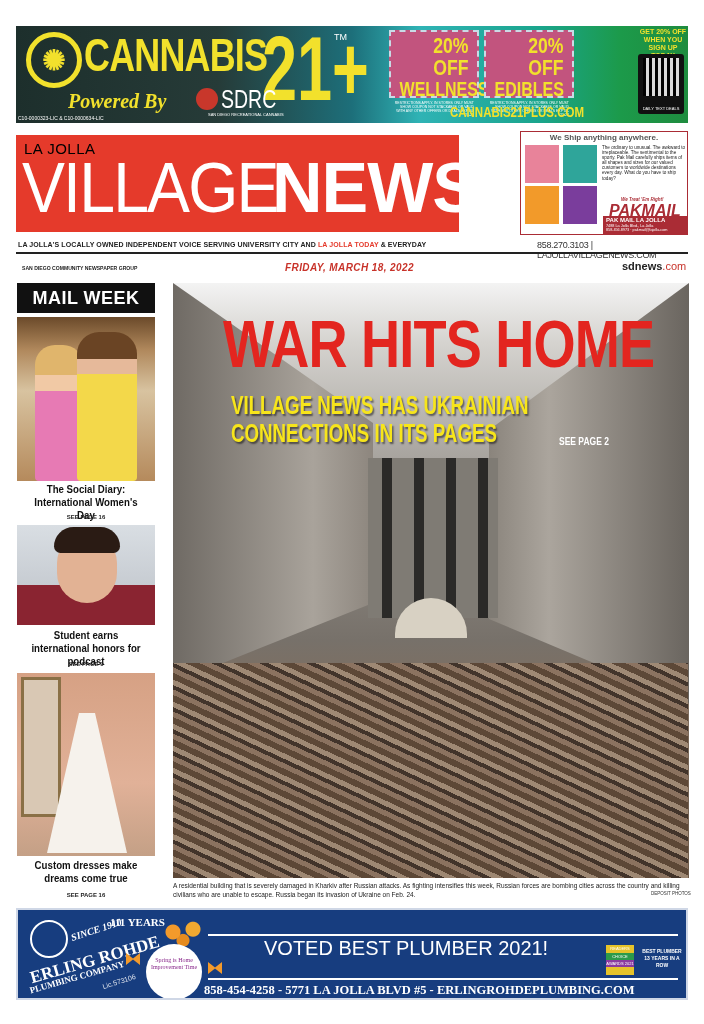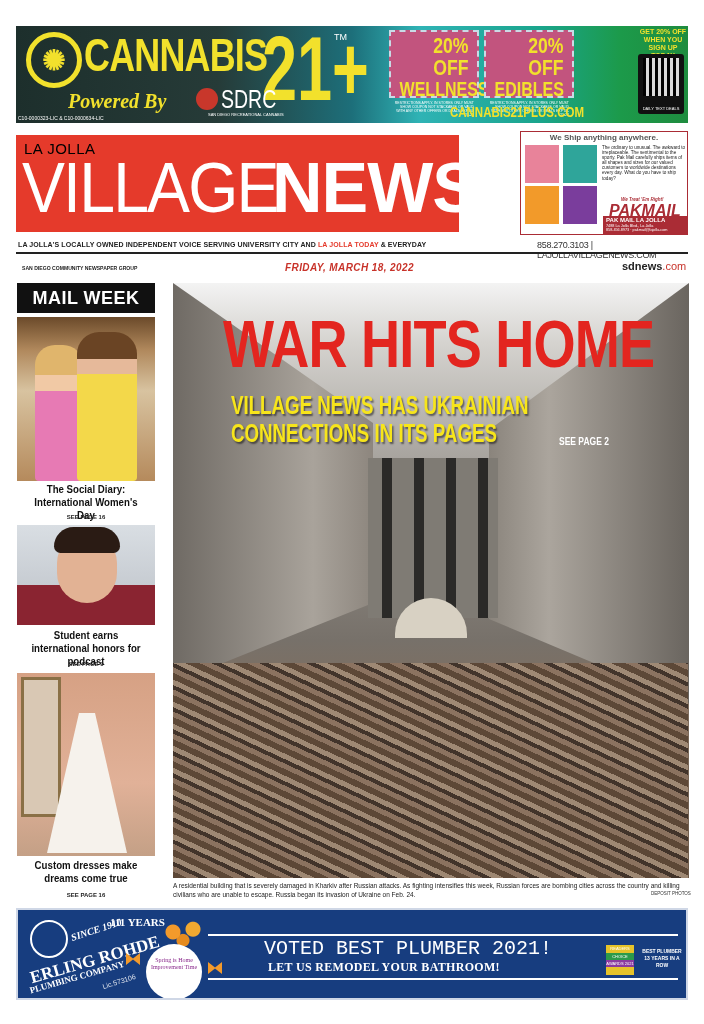--- a/index.html
+++ b/index.html
@@ -96,21 +96,21 @@
   .erling-name { position:absolute; left: 2px; top: 32px; font-family: "Liberation Serif", serif; font-weight: bold; font-size: 17px; transform: rotate(-16deg); white-space: nowrap; }
   .erling-sub { position:absolute; left: 2px; top: 54px; font-family: "Liberation Serif", serif; font-weight: bold; font-size: 9px; transform: rotate(-16deg); white-space: nowrap; }
   .lic { position:absolute; left: 76px; top: 60px; font-size: 7px; transform: rotate(-18deg); opacity: 0.85; }
   .years { position: absolute; left: 92px; top: 6px; font-family: "Liberation Serif", serif; font-weight: bold; font-size: 11px; }
   .spring { position: absolute; left: 128px; top: 34px; width: 56px; height: 56px; background: #fff; border-radius: 50%; color: #8a2a8c; font-family: "Liberation Serif", serif; font-size: 6px; text-align: center; padding-top: 13px; line-height: 7px; }
   .flowers { position: absolute; left: 140px; top: 8px; width: 50px; height: 28px; background: radial-gradient(circle at 30% 50%, #f39a2b 0 7px, transparent 8px), radial-gradient(circle at 70% 40%, #f0a830 0 7px, transparent 8px), radial-gradient(circle at 50% 80%, #e58b1f 0 6px, transparent 7px); }
   .butterfly { position: absolute; width: 14px; height: 12px; background: #f39a2b; clip-path: polygon(0 0, 50% 45%, 100% 0, 100% 100%, 50% 55%, 0 100%); }
   .bf1 { left: 108px; top: 43px; } .bf2 { left: 190px; top: 52px; }
   .family { position: absolute; left: 188px; top: 6px; font-family: "Liberation Serif", serif; font-weight: bold; font-size: 14px; white-space: nowrap; }
   .ad-rule { position: absolute; height: 2px; background: #fff; }
-  .voted { position: absolute; left: 246px; top: 27px; font-family: Liberation Mono, monospace; font-size: 20px; white-space: nowrap; }
+  .voted { position: absolute; left: 246px; top: 27px; font-family: Liberation Sans, sans-serif; font-size: 20px; white-space: nowrap; }
   .remodel { position: absolute; left: 250px; top: 50px; font-family: "Liberation Serif", serif; font-weight: bold; font-size: 12px; white-space: nowrap; letter-spacing: 0.3px; }
   .address { position: absolute; left: 186px; top: 73px; font-family: "Liberation Serif", serif; font-weight: bold; font-size: 12.5px; white-space: nowrap; }
   .award { position: absolute; left: 588px; top: 35px; width: 28px; height: 30px; background: linear-gradient(180deg, #e6c32a 0 25%, #2c9a4a 25% 50%, #8a3aa0 50% 75%, #e6c32a 75%); font-size: 4px; color:#fff; text-align: center; line-height: 7.5px; }
   .best13 { position: absolute; left: 622px; top: 38px; width: 44px; text-align: center; font-size: 5px; font-weight: bold; line-height: 7px; }
 </style>
 </head>
 <body>
 
 <div class="top-ad">
   <div class="leaf-logo">✺</div>
@@ -216,17 +216,17 @@
     <div class="erling-sub">PLUMBING COMPANY</div>
     <div class="lic">Lic.573106</div>
   </div>
   <div class="years">111 YEARS</div>
   <div class="flowers"></div>
   <div class="butterfly bf1"></div>
   <div class="butterfly bf2"></div>
   <div class="spring">Spring is Home Improvement Time</div>
   <div class="ad-rule" style="left:190px;top:24px;width:470px;"></div>
   <div class="voted">VOTED BEST PLUMBER 2021!</div>
-  <div class="remodel">LET US REMODEL YOUR BATHROOM!</div>
   <div class="ad-rule" style="left:190px;top:68px;width:470px;"></div>
+  <div class="address">858-454-4258 - 5771 LA JOLLA BLVD #5 - ERLINGROHDEPLUMBING.COM</div>
   <div class="award">READERS CHOICE AWARDS 2021</div>
   <div class="best13">BEST PLUMBER 13 YEARS IN A ROW</div>
 </div>
 
 </body></html>

